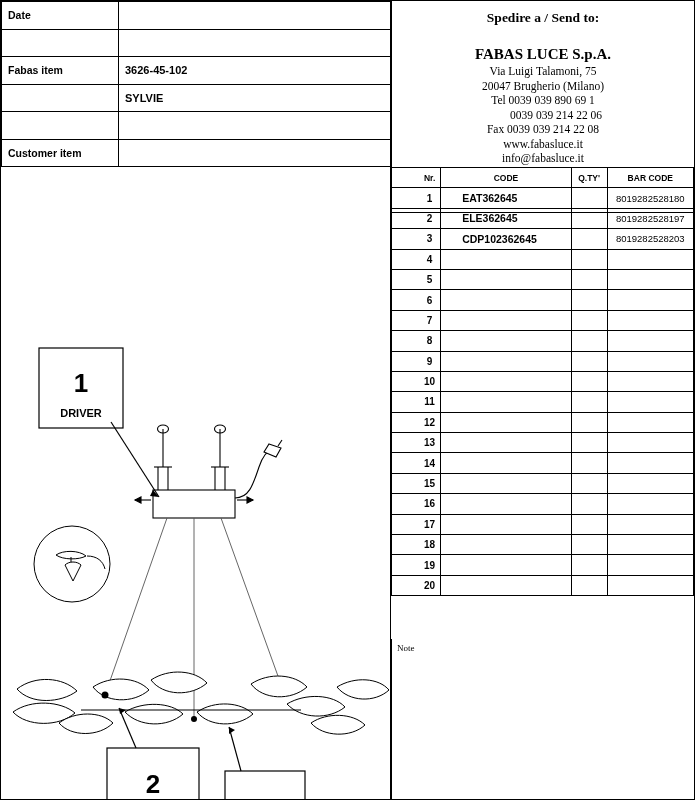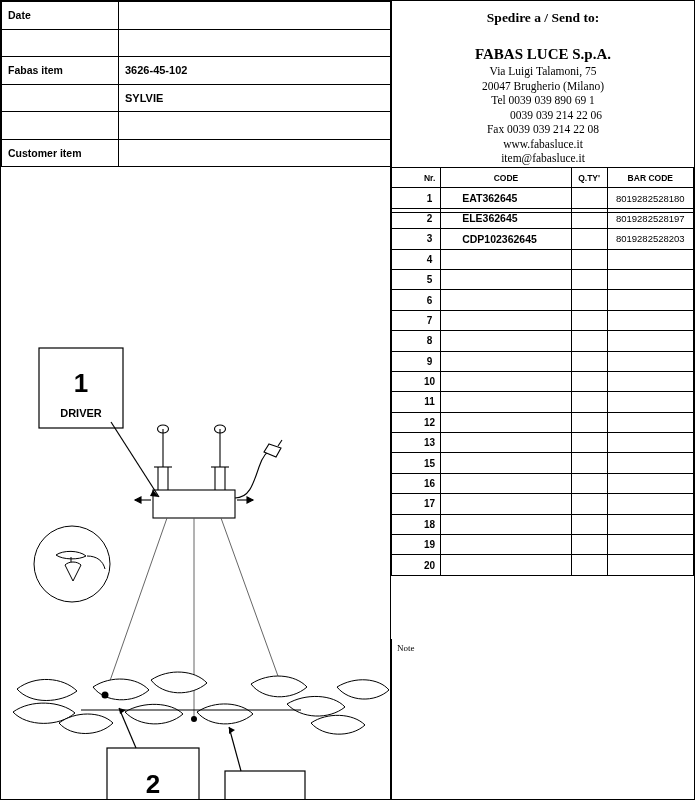--- a/index.html
+++ b/index.html
@@ -194,21 +194,21 @@
 
   <div class="sendto">
     <div class="l1">Spedire a / Send to:</div>
     <div class="l2">FABAS LUCE S.p.A.</div>
     <div class="l3">Via Luigi Talamoni, 75</div>
     <div class="l3">20047 Brugherio (Milano)</div>
     <div class="l3">Tel  0039 039 890 69 1</div>
     <div class="l3 ind">0039 039 214 22 06</div>
     <div class="l3">Fax   0039 039 214 22 08</div>
     <div class="l3">www.fabasluce.it</div>
-    <div class="l3">item@fabasluce.it</div>
+    <div class="l3">info@fabasluce.it</div>
   </div>
 
   <table class="codes">
     <thead>
       <tr>
         <th class="c-nr">Nr.</th>
         <th class="c-code">CODE</th>
         <th class="c-qty">Q.TY'</th>
         <th class="c-bar">BAR CODE</th>
       </tr>
@@ -281,20 +281,26 @@
           <td class="c-bar bar-val"></td>
         </tr>
         <tr>
           <td class="c-nr nr-val">12</td>
           <td class="c-code code-val"></td>
           <td class="c-qty"></td>
           <td class="c-bar bar-val"></td>
         </tr>
         <tr>
           <td class="c-nr nr-val">13</td>
+          <td class="c-code code-val"></td>
+          <td class="c-qty"></td>
+          <td class="c-bar bar-val"></td>
+        </tr>
+        <tr>
+          <td class="c-nr nr-val">14</td>
           <td class="c-code code-val"></td>
           <td class="c-qty"></td>
           <td class="c-bar bar-val"></td>
         </tr>
         <tr>
           <td class="c-nr nr-val">15</td>
           <td class="c-code code-val"></td>
           <td class="c-qty"></td>
           <td class="c-bar bar-val"></td>
         </tr>

